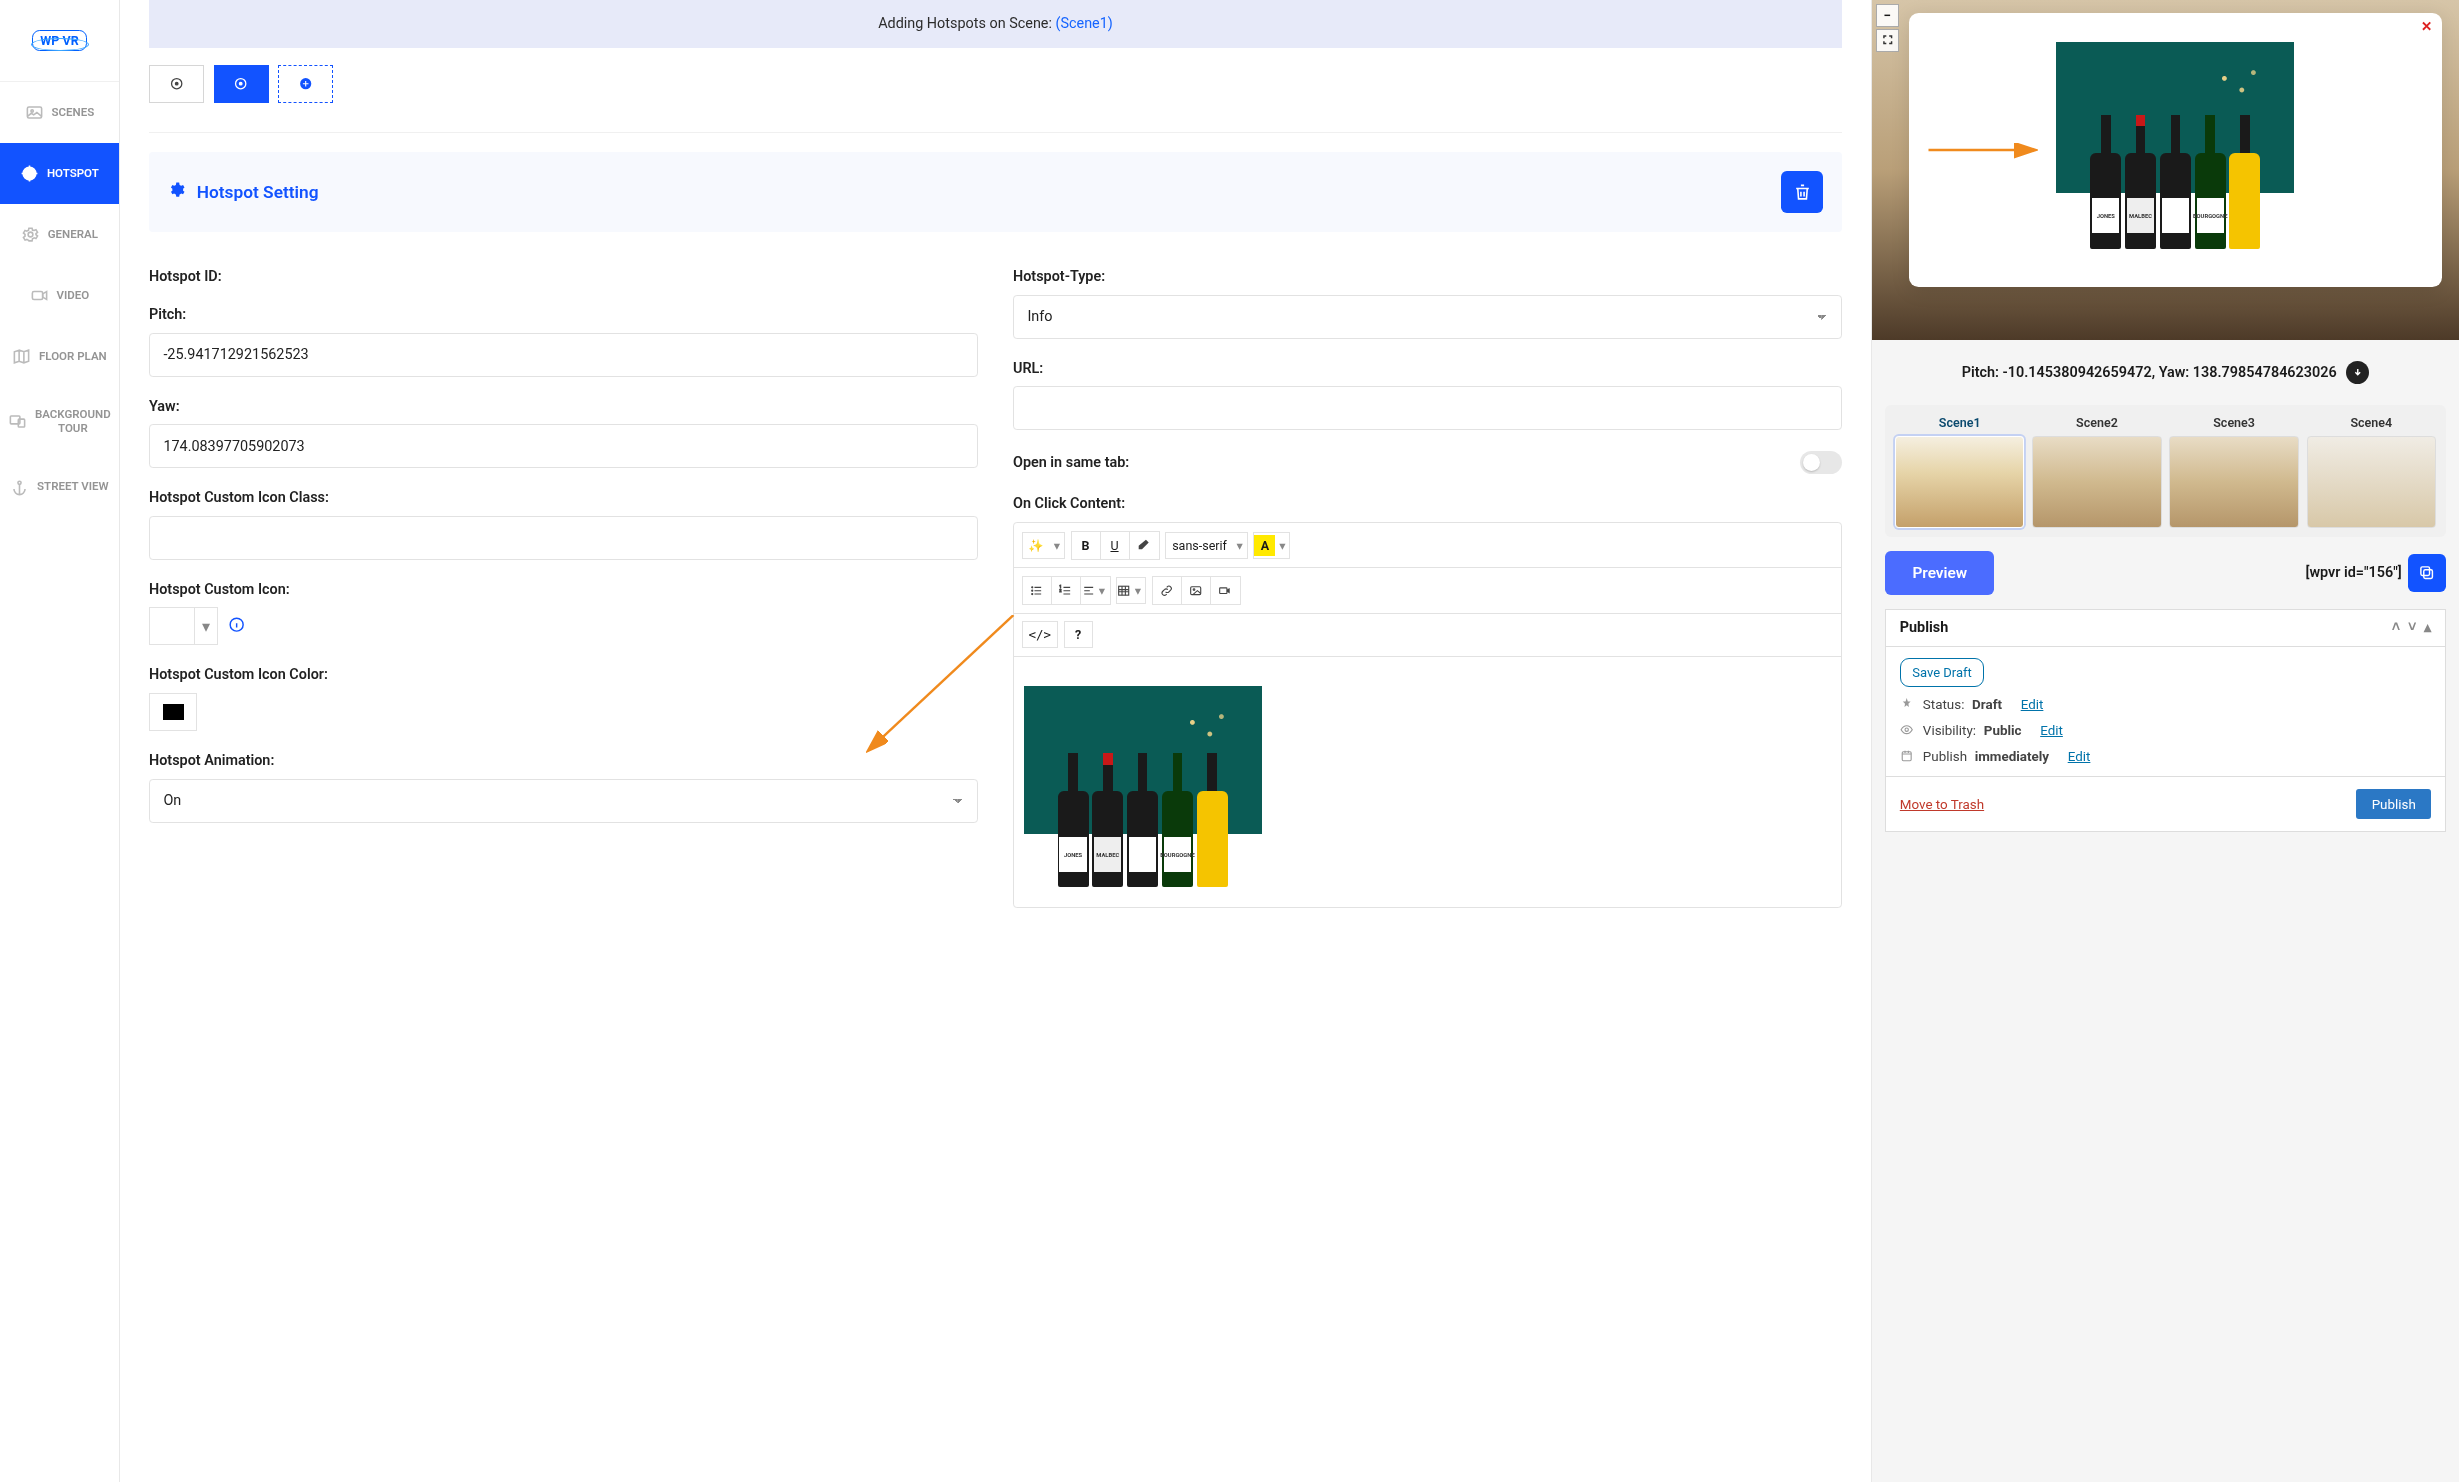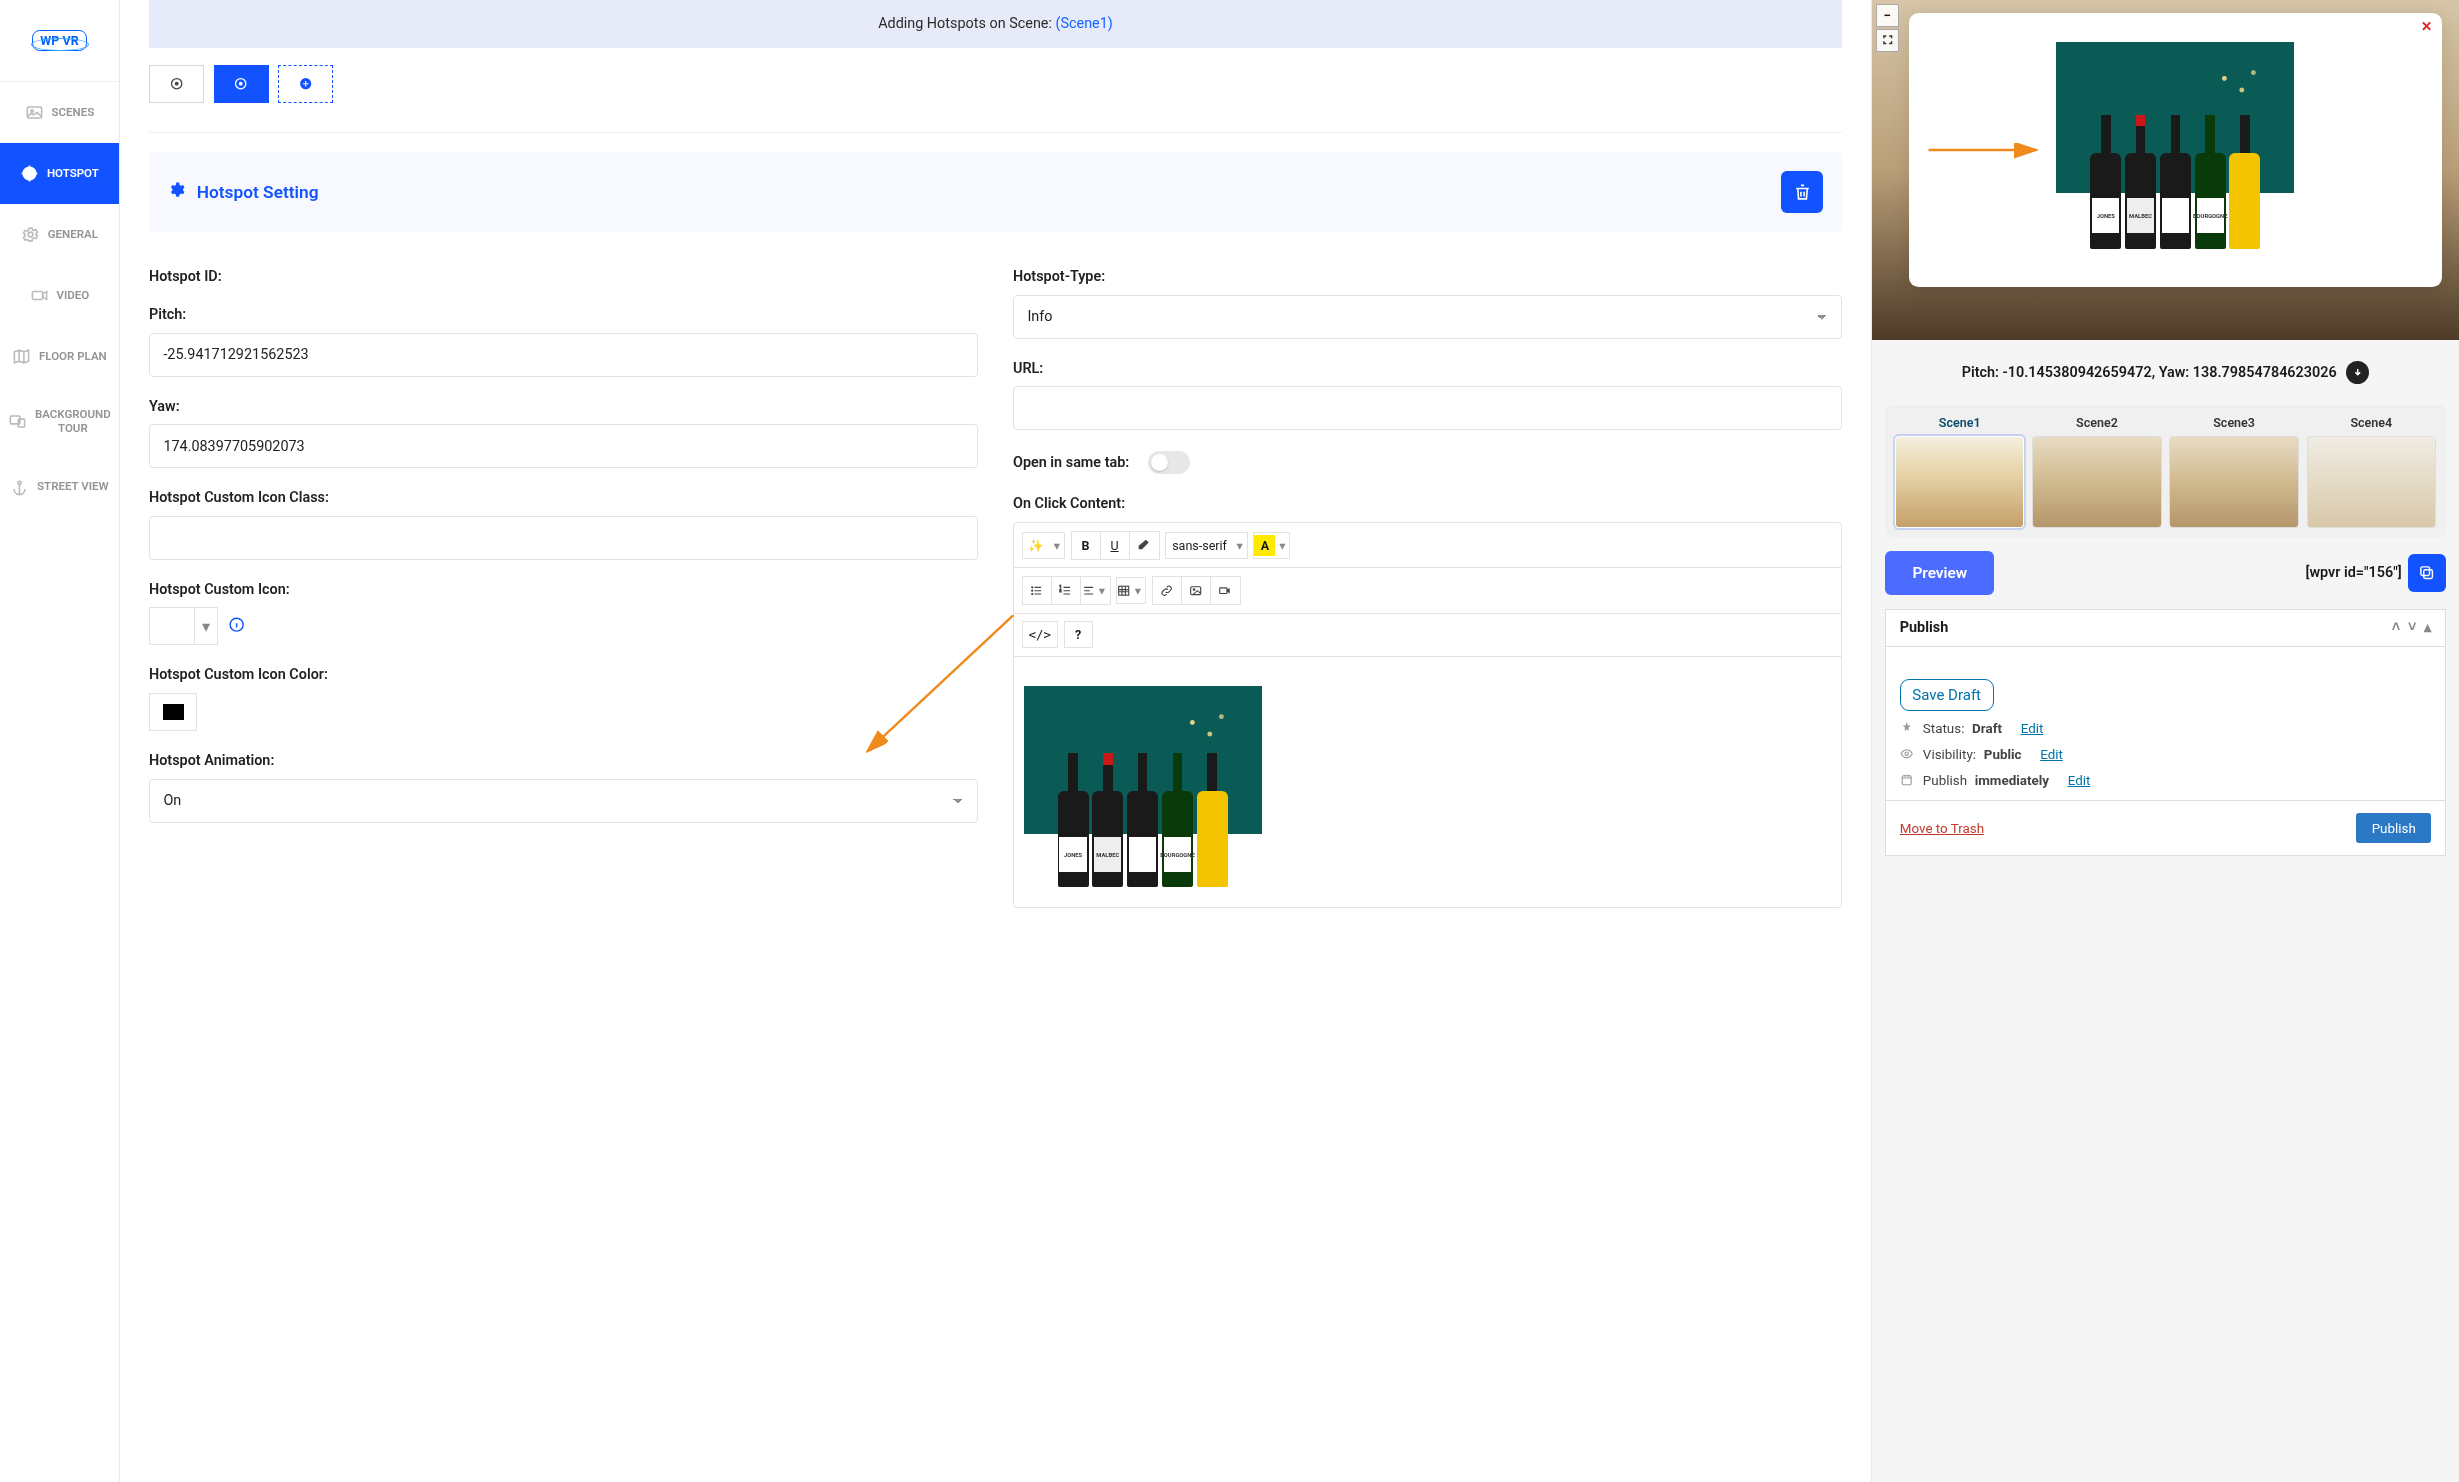--- a/index.html
+++ b/index.html
@@ -38,21 +38,21 @@
 .form-row label { display: block; font-weight: 600; font-size: 14.4px; margin-bottom: 9.6px; color: #222; }
 .form-row input[type=text], .form-row select { width: 100%; height: 44px; border: 1px solid #e2e2e2; border-radius: 3.8px; padding: 0 13.4px; font-size: 14.4px; color: #222; background: #fff; }
 .form-row select { appearance: none; background-image: linear-gradient(45deg, transparent 50%, #888 50%), linear-gradient(135deg, #888 50%, transparent 50%); background-position: calc(100% - 19px) 19px, calc(100% - 14.4px) 19px; background-size: 4.8px 4.8px; background-repeat: no-repeat; }
 .color-swatch { width: 48px; height: 38px; border: 1px solid #e2e2e2; display: flex; align-items: center; justify-content: center; }
 .color-inner { width: 21px; height: 15.4px; }
 .icon-picker { display: flex; align-items: center; gap: 9.6px; }
 .icon-picker .picker-box { width: 69px; height: 38px; border: 1px solid #e2e2e2; display: flex; }
 .icon-picker .picker-box .dd { width: 23px; border-left: 1px solid #e2e2e2; display: flex; align-items: center; justify-content: center; color: #888; }
 .info-circle { color: #1253ff; }
 
-.toggle-row { display: flex; align-items: center; gap: 19px; margin-bottom: 21px; }
+.toggle-row { display: flex; align-items: center; gap: 19px; margin-bottom: 21px; justify-content: space-between; }
 .toggle-row label { font-weight: 600; font-size: 14.4px; color: #222; }
 .toggle { width: 42px; height: 23px; background: #e7e7e7; border-radius: 11.5px; position: relative; cursor: pointer; }
 .toggle .knob { width: 17.3px; height: 17.3px; background: #fff; border-radius: 50%; position: absolute; top: 2.9px; left: 2.9px; box-shadow: 0 1px 1.9px rgba(0,0,0,.2); }
 
 
 .rte { border: 1px solid #e2e2e2; border-radius: 3.8px; }
 .rte-row { display: flex; gap: 5.8px; padding: 7.7px; border-bottom: 1px solid #e2e2e2; flex-wrap: wrap; align-items: center; }
 .rte-btn { min-width: 29px; height: 27px; border: 1px solid #e2e2e2; background: #fff; display: flex; align-items: center; justify-content: center; padding: 0 5.8px; font-size: 12.5px; cursor: pointer; }
 .rte-btn.group { padding: 0; }
 .rte-btn .dd { padding: 0 3.8px; color: #888; }
@@ -96,21 +96,21 @@
 .shortcode { font-size: 14.4px; font-weight: 600; }
 .copy-btn { width: 38px; height: 38px; background: #1253ff; border-radius: 5.8px; display: flex; align-items: center; justify-content: center; cursor: pointer; }
 
 .publish-box { margin: 0 13.4px; background: #fff; border: 1px solid #ddd; }
 .pb-head { display: flex; align-items: center; justify-content: space-between; padding: 9.6px 13.4px; border-bottom: 1px solid #ddd; font-weight: 700; font-size: 14.4px; }
 .pb-head .pb-tools { display: flex; gap: 7.7px; color: #888; }
 .pb-body { padding: 11.5px 13.4px; font-size: 13.4px; display: flex; flex-direction: column; gap: 9.6px; }
 .pb-row { display: flex; align-items: center; gap: 7.7px; color: #444; }
 .pb-row .pb-icon { color: #999; width: 15.4px; }
 .pb-row a { color: #0073aa; text-decoration: underline; cursor: pointer; }
-.save-draft-btn { border: 1px solid #0073aa; color: #0073aa; background: #fff; padding: 5.8px 11.5px; border-radius: 9px; cursor: pointer; font-size: 15px; align-self: flex-start; margin-top: 21px; }
+.save-draft-btn { border: 1px solid #0073aa; color: #0073aa; background: #fff; padding: 5.8px 11.5px; border-radius: 9px; cursor: pointer; font-size: 13px; align-self: flex-start; }
 .pb-foot { display: flex; align-items: center; justify-content: space-between; padding: 11.5px 13.4px; border-top: 1px solid #ddd; }
 .move-trash { color: #c0392b; text-decoration: underline; font-size: 13.4px; cursor: pointer; }
 .publish-btn { background: #2b78c5; color: #fff; border: none; padding: 7.7px 15.4px; border-radius: 2.9px; font-size: 13.4px; cursor: pointer; }
 
 
 .orange-arrow { stroke: #f08a1d; fill: #f08a1d; }
 </style>
 </head>
 <body>
 

